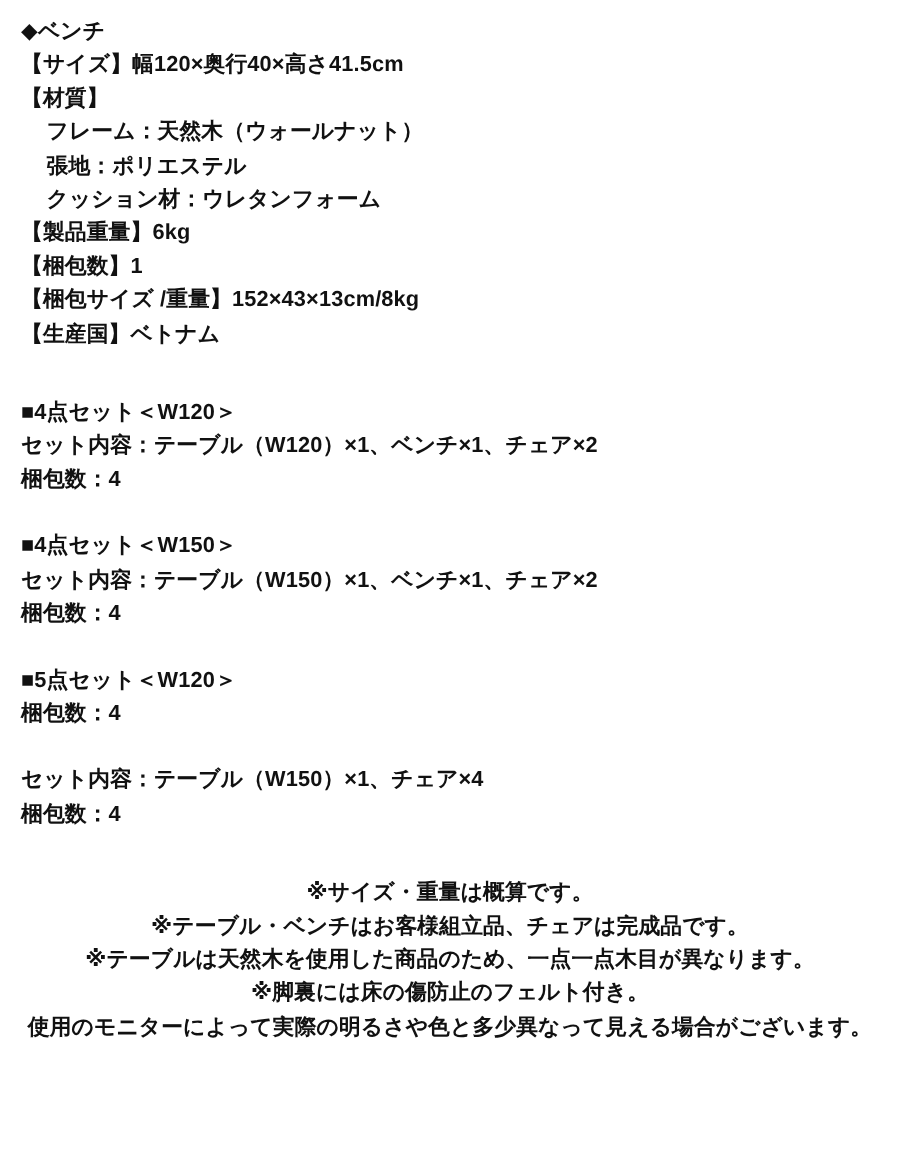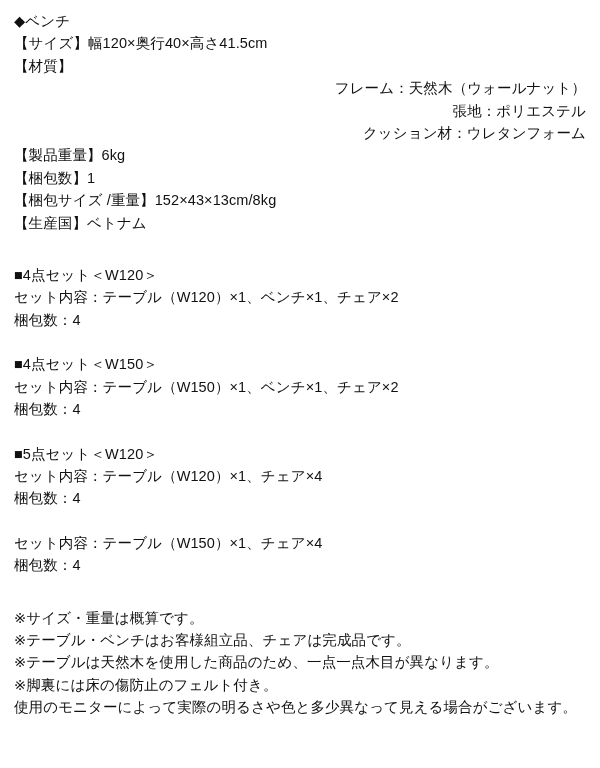--- a/index.html
+++ b/index.html
@@ -13,37 +13,38 @@
     font-family: "Liberation Sans", "DejaVu Sans", sans-serif;
     color: #111111;
     overflow: hidden;
   }
   .page {
     position: relative;
     width: 600px;
     height: 768px;
     box-sizing: border-box;
     padding: 10px 14px 0 14px;
+    font-weight: bold;
   }
   .line {
     font-size: 14.5px;
     line-height: 22.4px;
     white-space: pre;
     letter-spacing: 0.1px;
   }
-  .indent-1 { padding-left: 17px; text-align: right; }
+  .indent-1 { padding-left: 17px; }
   .bullet-square {
     font-size: 14.5px;
     line-height: 22.4px;
     white-space: pre;
   }
   .spacer-md { height: 22px; }
   .spacer-lg { height: 30px; }
   .block { margin: 0; }
-  .notes .line { line-height: 22.4px; }
+  .notes .line { line-height: 22.4px; text-align: center; }
 </style>
 </head>
 <body>
 
 <div class="page">
 
   <div class="block">
     <div class="line">◆ベンチ</div>
     <div class="line">【サイズ】幅120×奥行40×高さ41.5cm</div>
     <div class="line">【材質】</div>
@@ -69,21 +70,20 @@
   <div class="block">
     <div class="line bullet-square">■4点セット＜W150＞</div>
     <div class="line">セット内容：テーブル（W150）×1、ベンチ×1、チェア×2</div>
     <div class="line">梱包数：4</div>
   </div>
 
   <div class="spacer-md"></div>
 
   <div class="block">
     <div class="line bullet-square">■5点セット＜W120＞</div>
-    <div class="line">セット内容：テーブル（W120）×1、チェア×4</div>
     <div class="line">梱包数：4</div>
   </div>
 
   <div class="spacer-md"></div>
 
   <div class="block">
     <div class="line">セット内容：テーブル（W150）×1、チェア×4</div>
     <div class="line">梱包数：4</div>
   </div>
 

